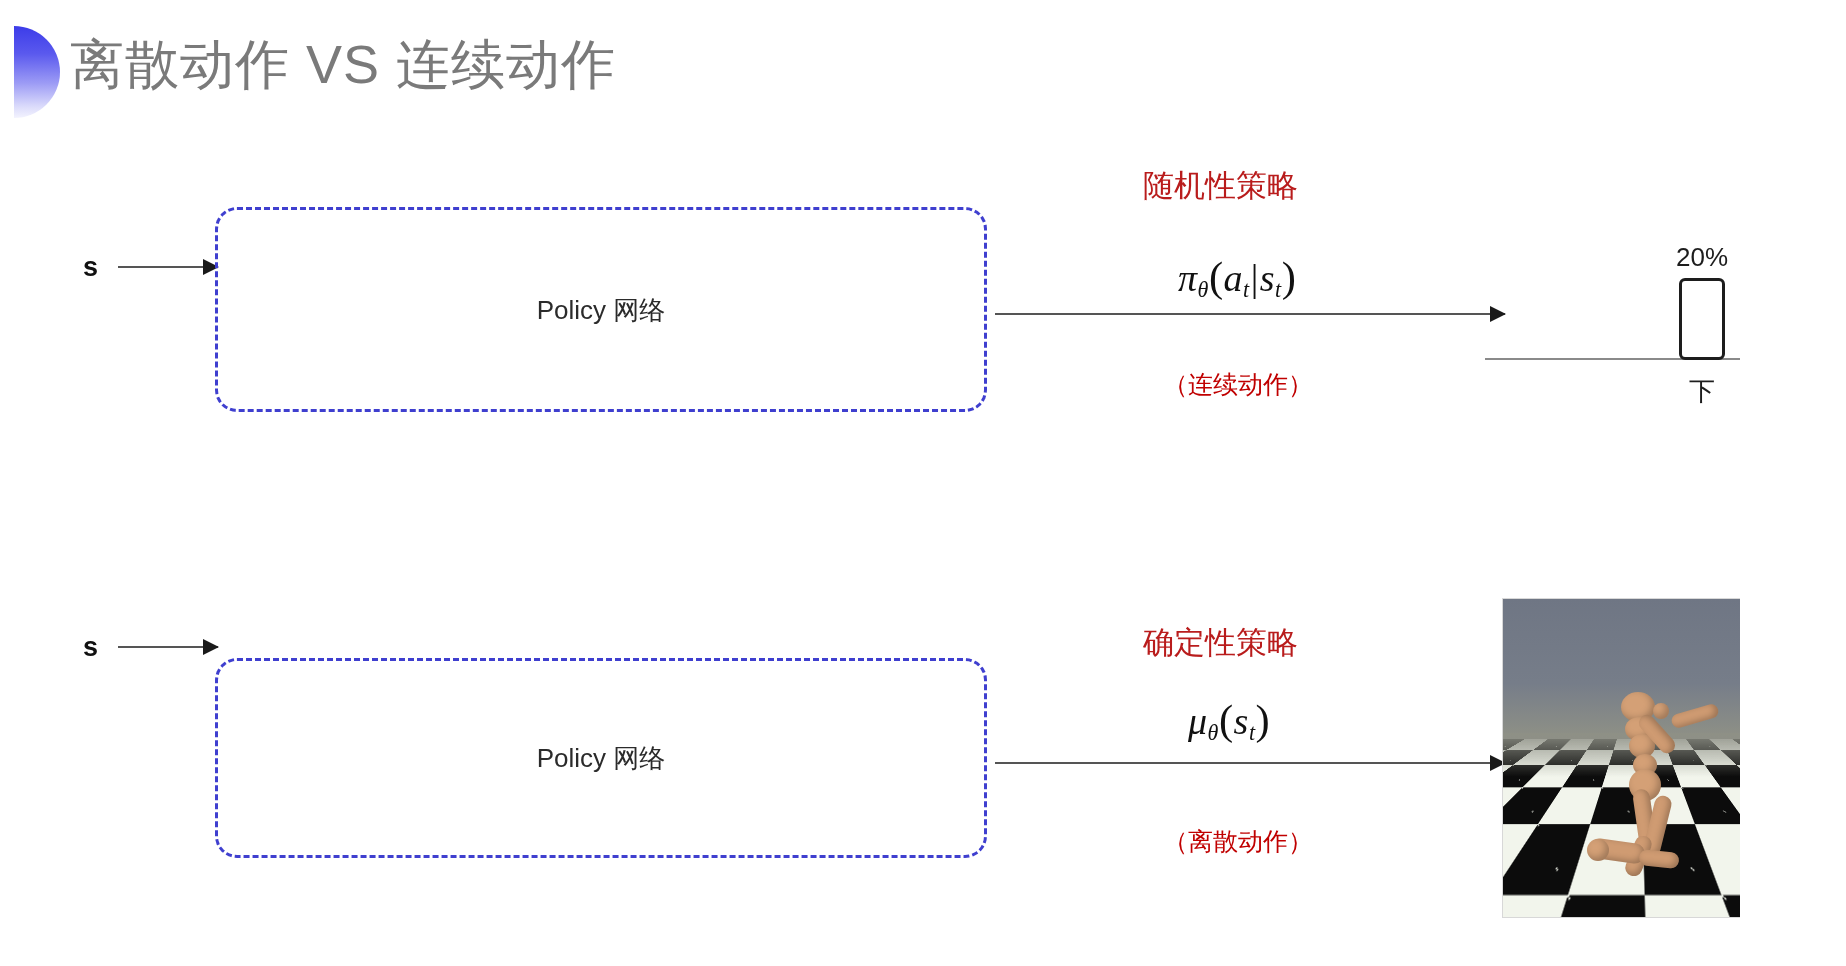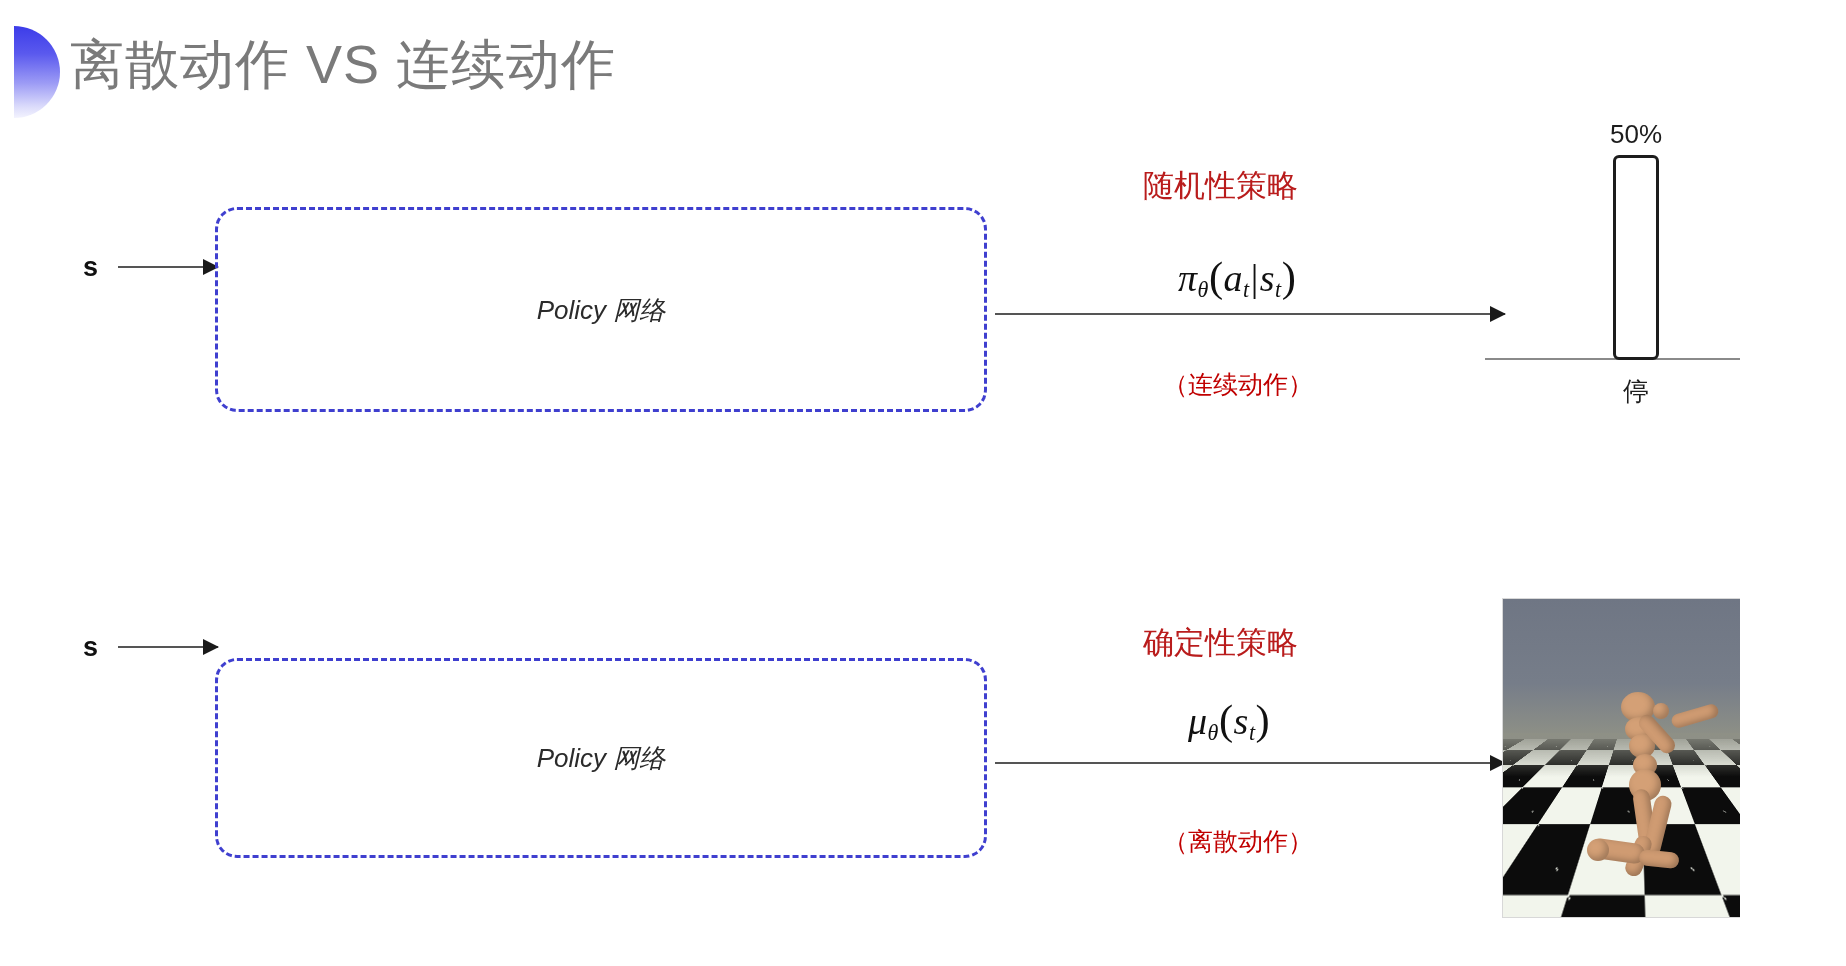--- a/index.html
+++ b/index.html
@@ -41,21 +41,20 @@
     font-weight: 400;
   }
 
   
   .policy-box {
     position: absolute;
     border: 3px dashed #3f3fcf;
     border-radius: 22px;
     box-sizing: border-box;
     background: transparent;
-    font-style: italic;
   }
   .policy-box-label {
     position: absolute;
     left: 0;
     right: 0;
     top: 50%;
     transform: translateY(-50%);
     text-align: center;
     font-size: 26px;
     color: #2b2b2b;
@@ -244,26 +243,26 @@
   <div class="formula" style="left:1178px; top:252px;">
     <span>π</span><sub>θ</sub><span class="paren">(</span><span>a</span><sub>t</sub><span class="bar">|</span><span>s</span><sub>t</sub><span class="paren">)</span>
   </div>
 
   <div class="action-note" style="left:1163px; top:368px;">（连续动作）</div>
 
   <div id="bar-chart">
     <div class="bar-axis"></div>
 
 
-    <div class="bar-col" style="left:128px; height:230px;">
-      <div class="bar-rect" style="height:205px; bottom:55px;"></div>
-      <div class="bar-value" style="bottom:265px;">50%</div>
-      <div class="bar-cat" style="left:-18px;">停</div>
+
+    <div class="bar-col" style="left:194px; height:230px;">
+      <div class="bar-rect" style="height:82px; bottom:55px;"></div>
+      <div class="bar-value" style="bottom:142px;">20%</div>
+      <div class="bar-cat" style="left:-18px;">下</div>
     </div>
-
   </div>
 
   <div class="state-label" style="left:83px; top:632px;">s</div>
   <div class="arrow" style="left:118px; top:646px; width:100px;"></div>
 
   <div class="policy-box" style="left:215px; top:658px; width:772px; height:200px;">
     <div class="policy-box-label">Policy 网络</div>
   </div>
 
   <div class="arrow" style="left:995px; top:762px; width:510px;"></div>

